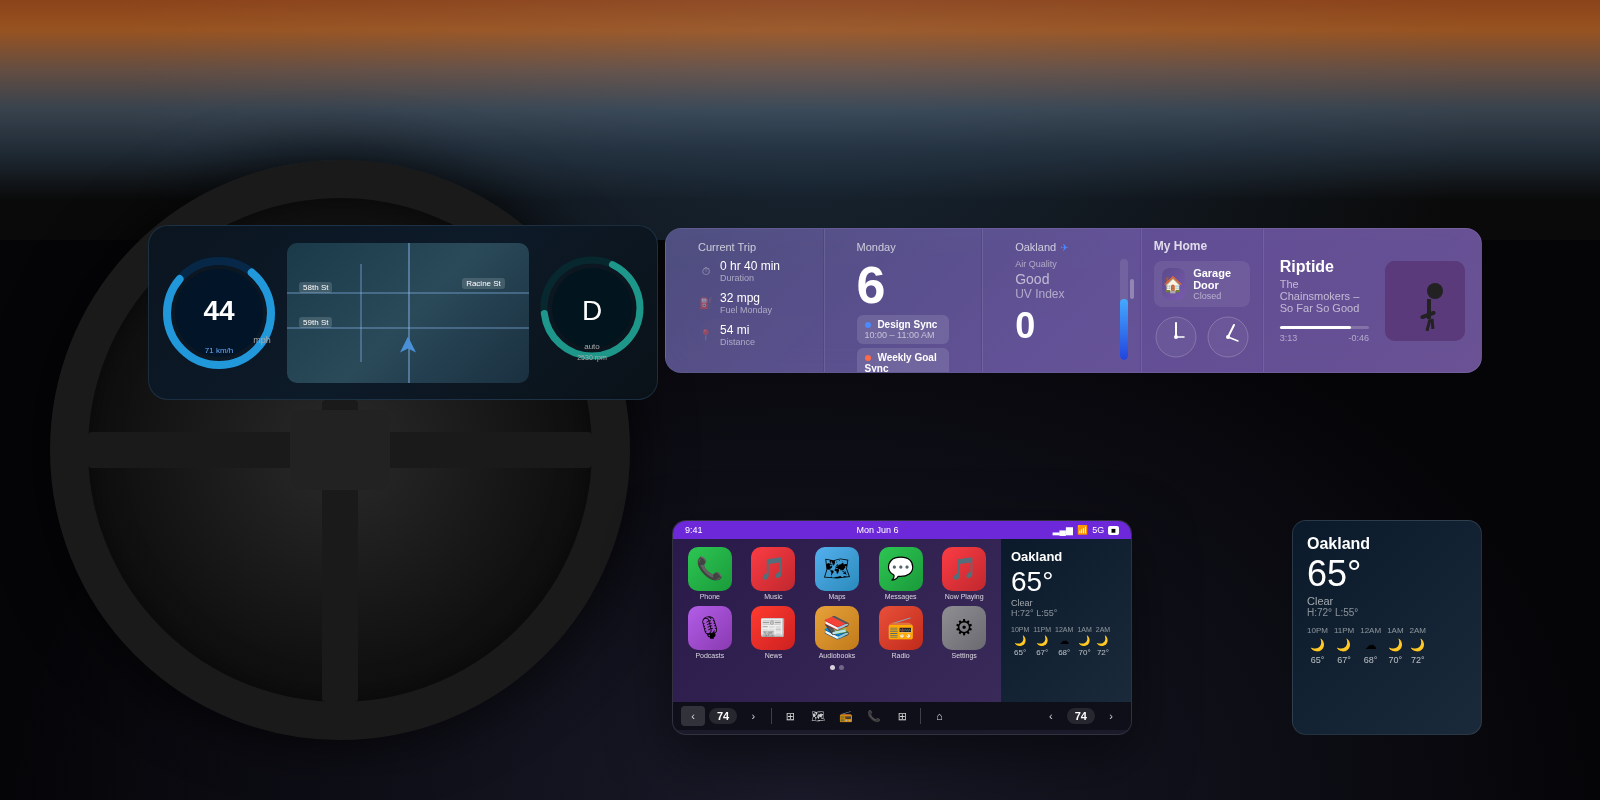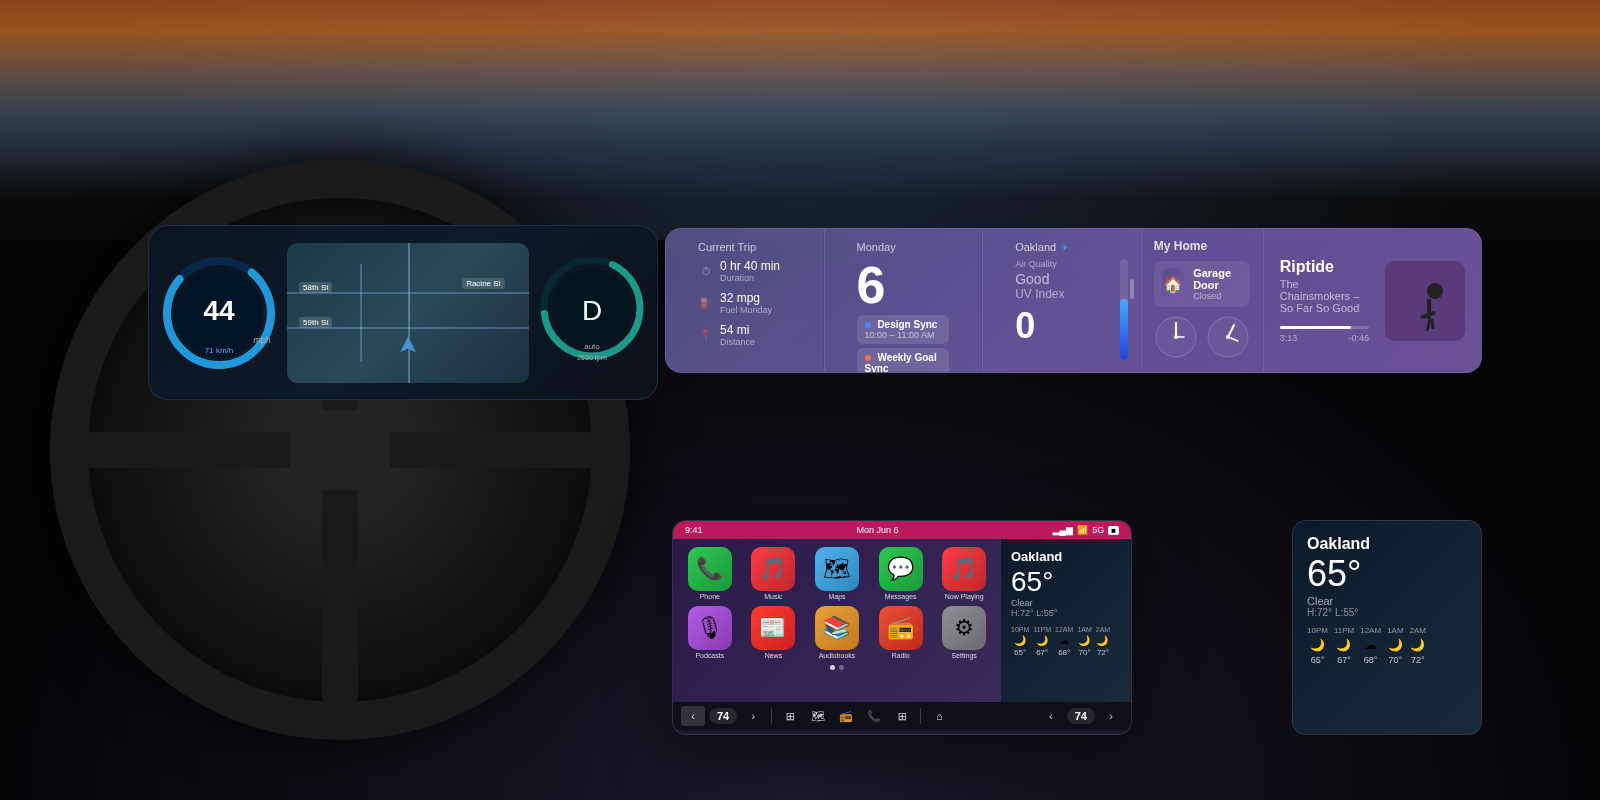--- a/index.html
+++ b/index.html
@@ -460,21 +460,21 @@
       width: 460px;
       height: 215px;
       background: #1a1a2a;
       border-radius: 14px;
       overflow: hidden;
       z-index: 15;
       border: 1px solid rgba(255,255,255,0.1);
       box-shadow: 0 20px 60px rgba(0,0,0,0.5);
     }
     .carplay-status-bar {
-      background: #be185d;
+      background: #6d28d9;
       padding: 4px 12px;
       display: flex;
       justify-content: space-between;
       align-items: center;
       font-size: 9px;
       color: #fff;
     }
     .carplay-body {
       display: flex;
       height: calc(100% - 22px - 28px);

